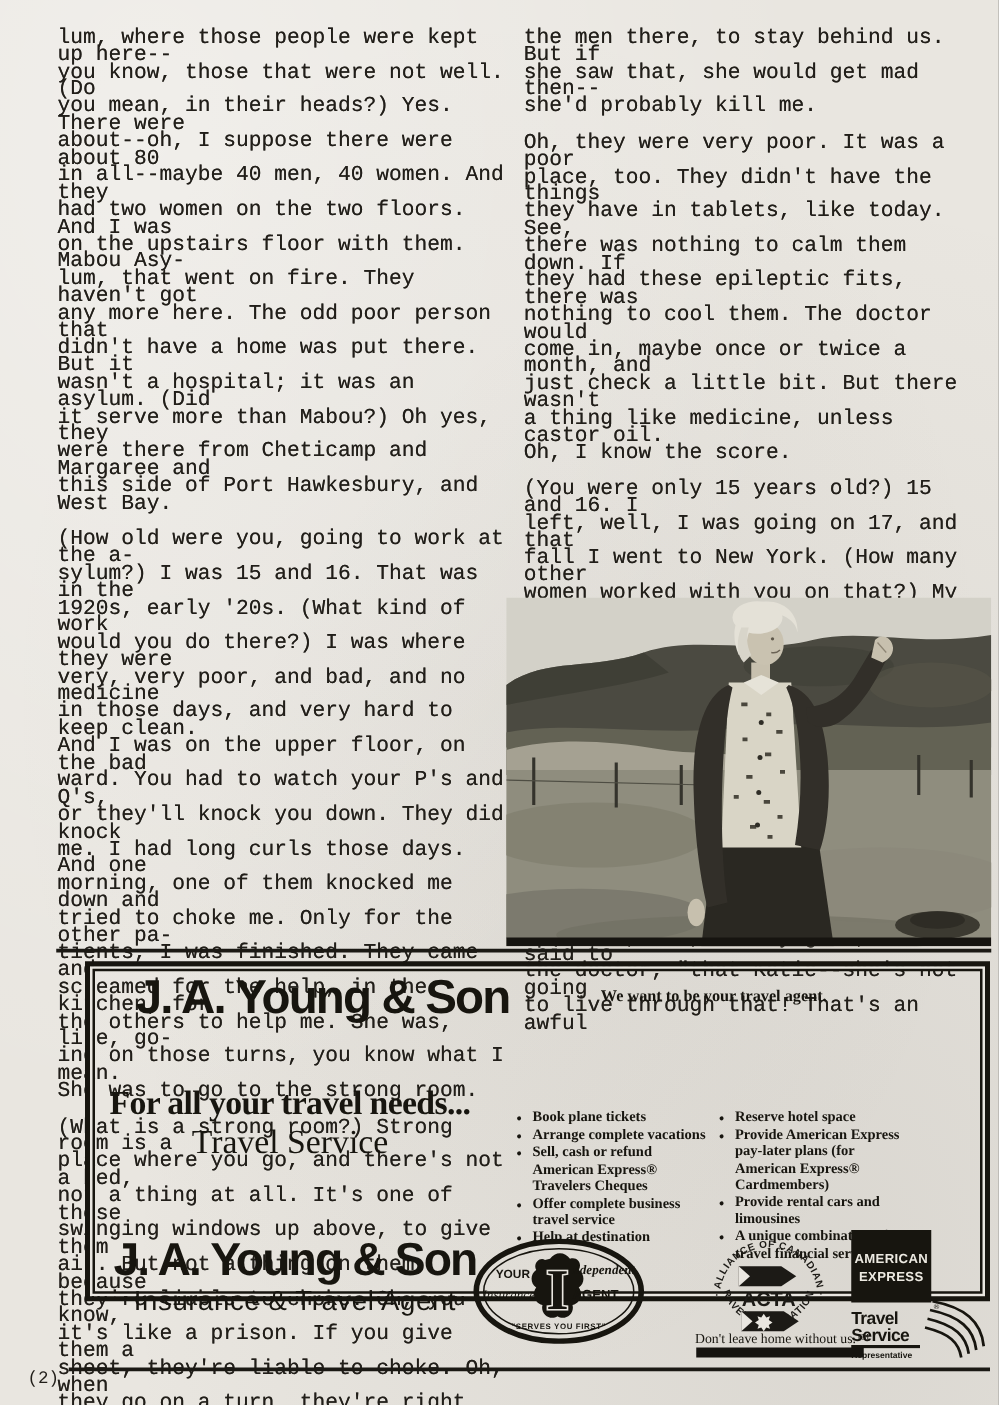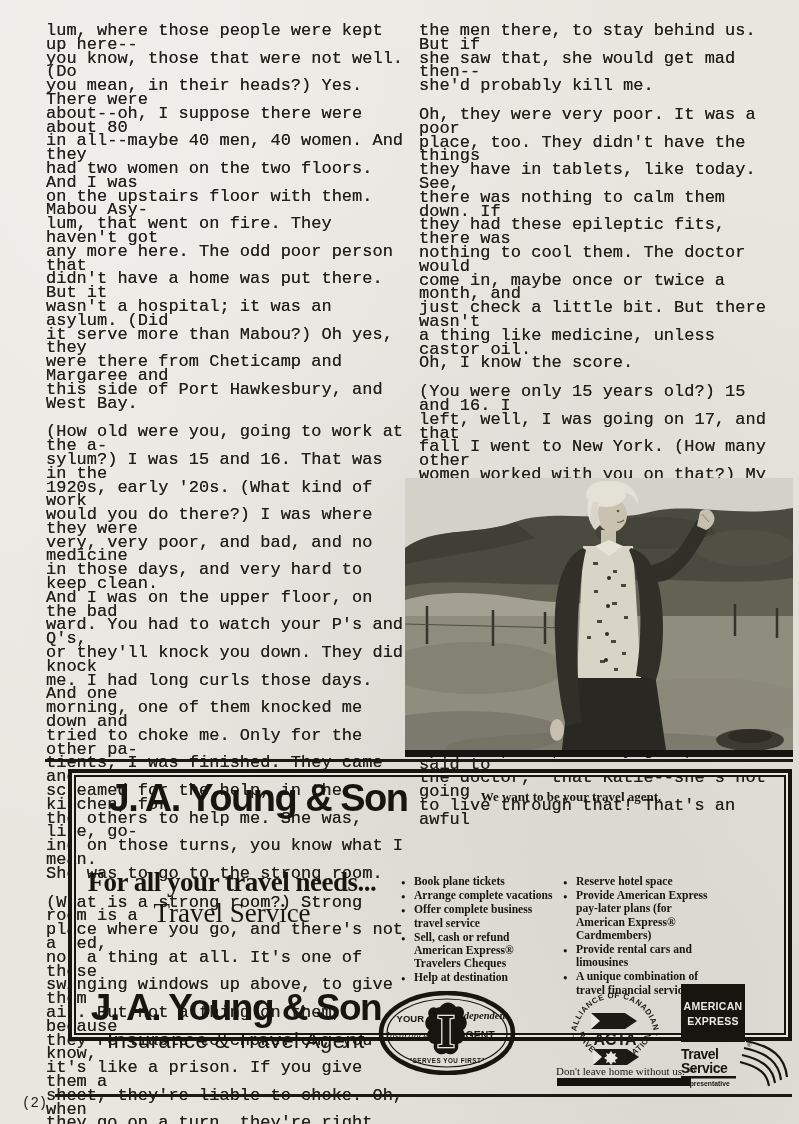--- a/index.html
+++ b/index.html
@@ -50,21 +50,21 @@
     font-weight:bold; font-size:38px; letter-spacing:-1.5px; color:#17150f; line-height:1;
   }
   .ad-tagline {
     position:absolute; left:330px; top:12px; width:330px; text-align:center;
     font-weight:bold; font-size:13px; color:#17150f;
   }
   .ad-body {
     position:absolute; left:306px; top:32px; width:362px;
     font-size:12.6px; line-height:15.2px; color:#1c1a15;
   }
-  .ad-list { position:absolute; top:94px; margin:4px; padding:0; list-style:none; }
+  .ad-list { position:absolute; top:94px; margin:16px; padding:0; list-style:none; }
   .ad-list.left  { left:321px; width:152px; }
   .ad-list.right { left:483px; width:182px; }
   .ad-list li {
     position:relative; padding-left:13px; margin:0 0 1px 0;
     font-weight:bold; font-size:11.6px; line-height:13.2px; color:#17150f;
     max-width:140px;
   }
   .ad-list li::before { content:"●"; position:absolute; left:0; top:1px; font-size:7.5px; }
   .ad-left-stack {
     position:absolute; left:0; top:90px; width:312px; text-align:center; color:#17150f;
@@ -250,22 +250,22 @@
 
   <div class="ad">
     <div class="inner">
       <div class="ad-headline-top">J. A. Young &amp; Son</div>
       <div class="ad-tagline serif">We want to be your travel agent.</div>
 
       <ul class="ad-list left serif">
 
       <li>Book plane tickets</li>
           <li>Arrange complete vacations</li>
+          <li>Sell, cash or refund American Express® Travelers Cheques</li>
           <li>Offer complete business travel service</li>
-          <li>Sell, cash or refund American Express® Travelers Cheques</li>
           <li>Help at destination</li>
         </ul>
       <ul class="ad-list right serif">
 
       <li>Reserve hotel space</li>
           <li>Provide American Express pay-later plans (for American Express® Cardmembers)</li>
           <li>Provide rental cars and limousines</li>
           <li>A unique combination of travel financial services</li>
         </ul>
 

